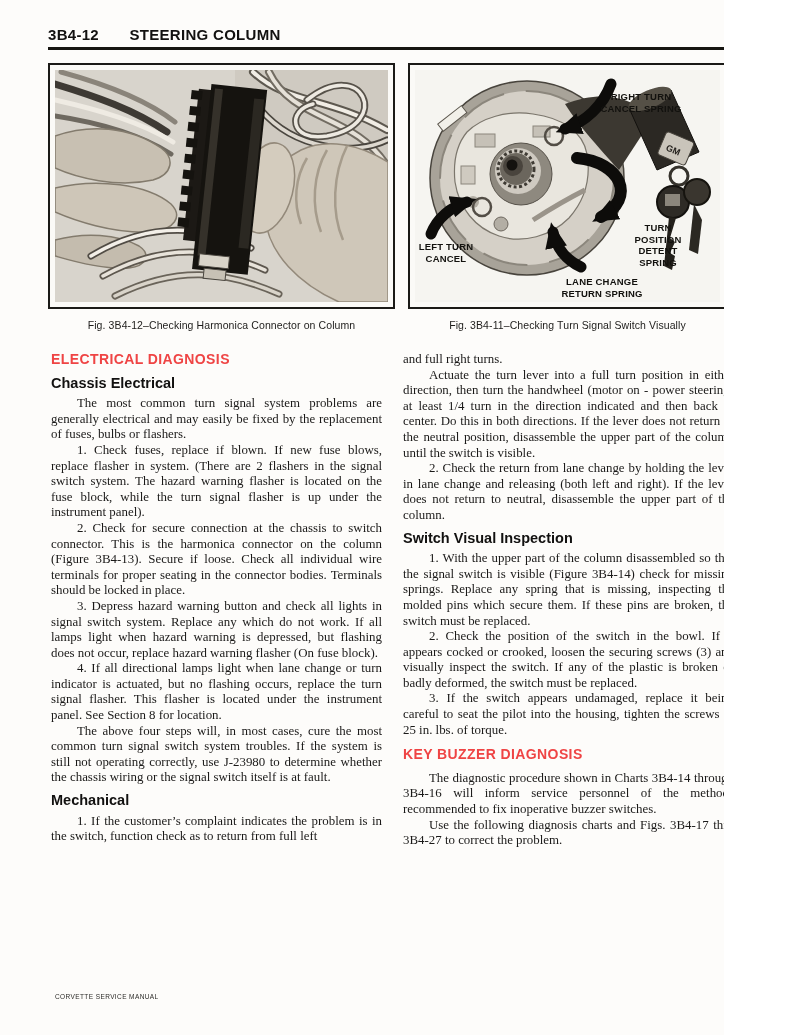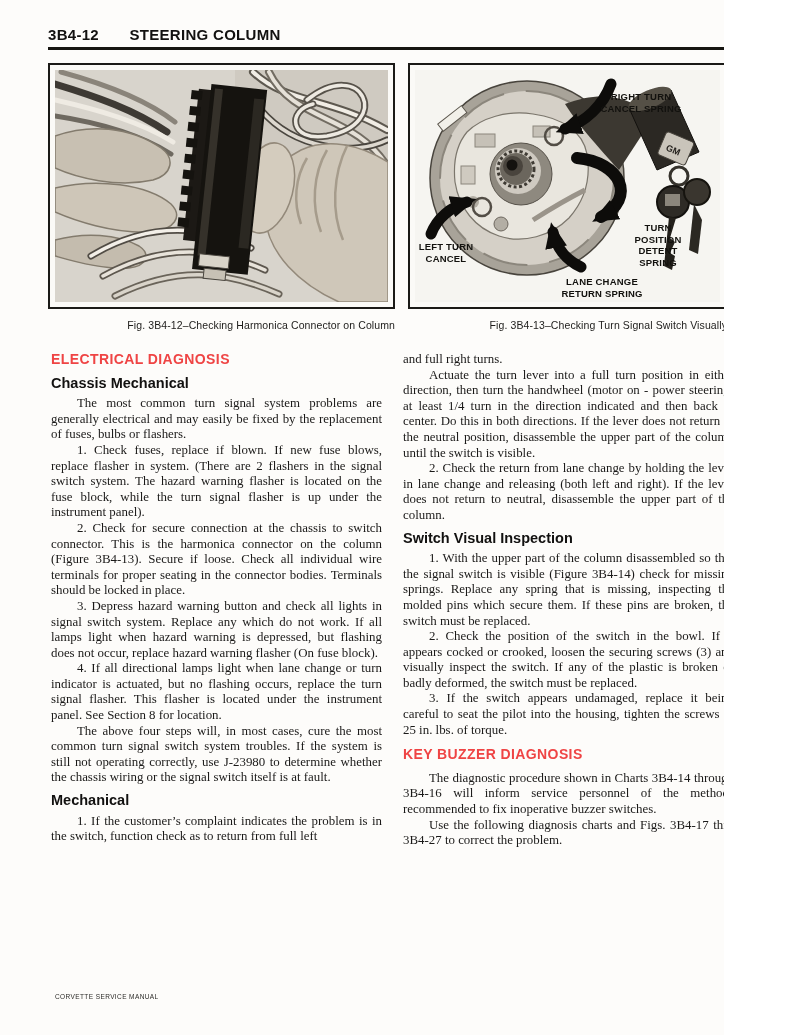--- a/index.html
+++ b/index.html
@@ -22,21 +22,21 @@
 
   .fig-label {position:absolute; font-family:"Liberation Sans", sans-serif;
               font-weight:bold; font-size:9.5px; line-height:11.5px;
               letter-spacing:0.2px; text-align:center; white-space:pre-line;
               color:#12110e;}
   #lbl-right-turn   {left:176px; top:26px;   width:110px;}
   #lbl-left-turn    {left:4px;   top:176px; width:64px;}
   #lbl-turn-position{left:212px; top:157px; width:72px;}
   #lbl-lane-change  {left:132px; top:211px; width:120px;}
 
-  .caption {position:absolute; top:319px; text-align:right;
+  .caption {position:absolute; top:319px; text-align:center;
             font-family:"Liberation Sans", sans-serif; font-size:10.5px;
             letter-spacing:0.1px; color:#1d1c1a;}
   #cap-left  {left:48px; width:347px;}
   #cap-right {left:408px; width:319px;}
 
   
   .col {position:absolute; top:352px; width:331px; text-align:justify;
         font-size:12.9px; line-height:15.6px;}
   #col-left {left:51px;}
   #col-right {left:403px;}
@@ -186,25 +186,25 @@
 CANCEL</div>
     <div class="fig-label" id="lbl-turn-position">TURN
 POSITION
 DETENT
 SPRING</div>
     <div class="fig-label" id="lbl-lane-change">LANE CHANGE
 RETURN SPRING</div>
   </div>
 
   <div class="caption" id="cap-left">Fig. 3B4-12–Checking Harmonica Connector on Column</div>
-  <div class="caption" id="cap-right">Fig. 3B4-13–Checking Turn Signal Switch Visually</div>
+  <div class="caption" id="cap-right">Fig. 3B4-11–Checking Turn Signal Switch Visually</div>
 
   <div class="col" id="col-left">
     <h1 class="doc">ELECTRICAL DIAGNOSIS</h1>
-    <h2 class="doc">Chassis Mechanical</h2>
+    <h2 class="doc">Chassis Electrical</h2>
     <p>The most common turn signal system problems are generally electrical and may easily be fixed by the replacement of fuses, bulbs or flashers.</p>
     <p>1. Check fuses, replace if blown. If new fuse blows, replace flasher in system. (There are 2 flashers in the signal switch system. The hazard warning flasher is located on the fuse block, while the turn signal flasher is up under the instrument panel).</p>
     <p>2. Check for secure connection at the chassis to switch connector. This is the harmonica connector on the column (Figure 3B4-13). Secure if loose. Check all individual wire terminals for proper seating in the connector bodies. Terminals should be locked in place.</p>
     <p>3. Depress hazard warning button and check all lights in signal switch system. Replace any which do not work. If all lamps light when hazard warning is depressed, but flashing does not occur, replace hazard warning flasher (On fuse block).</p>
     <p>4. If all directional lamps light when lane change or turn indicator is actuated, but no flashing occurs, replace the turn signal flasher. This flasher is located under the instrument panel. See Section 8 for location.</p>
     <p>The above four steps will, in most cases, cure the most common turn signal switch system troubles. If the system is still not operating correctly, use J-23980 to determine whether the chassis wiring or the signal switch itself is at fault.</p>
     <h2 class="doc">Mechanical</h2>
     <p>1. If the customer’s complaint indicates the problem is in the switch, function check as to return from full left</p>
   </div>
 

